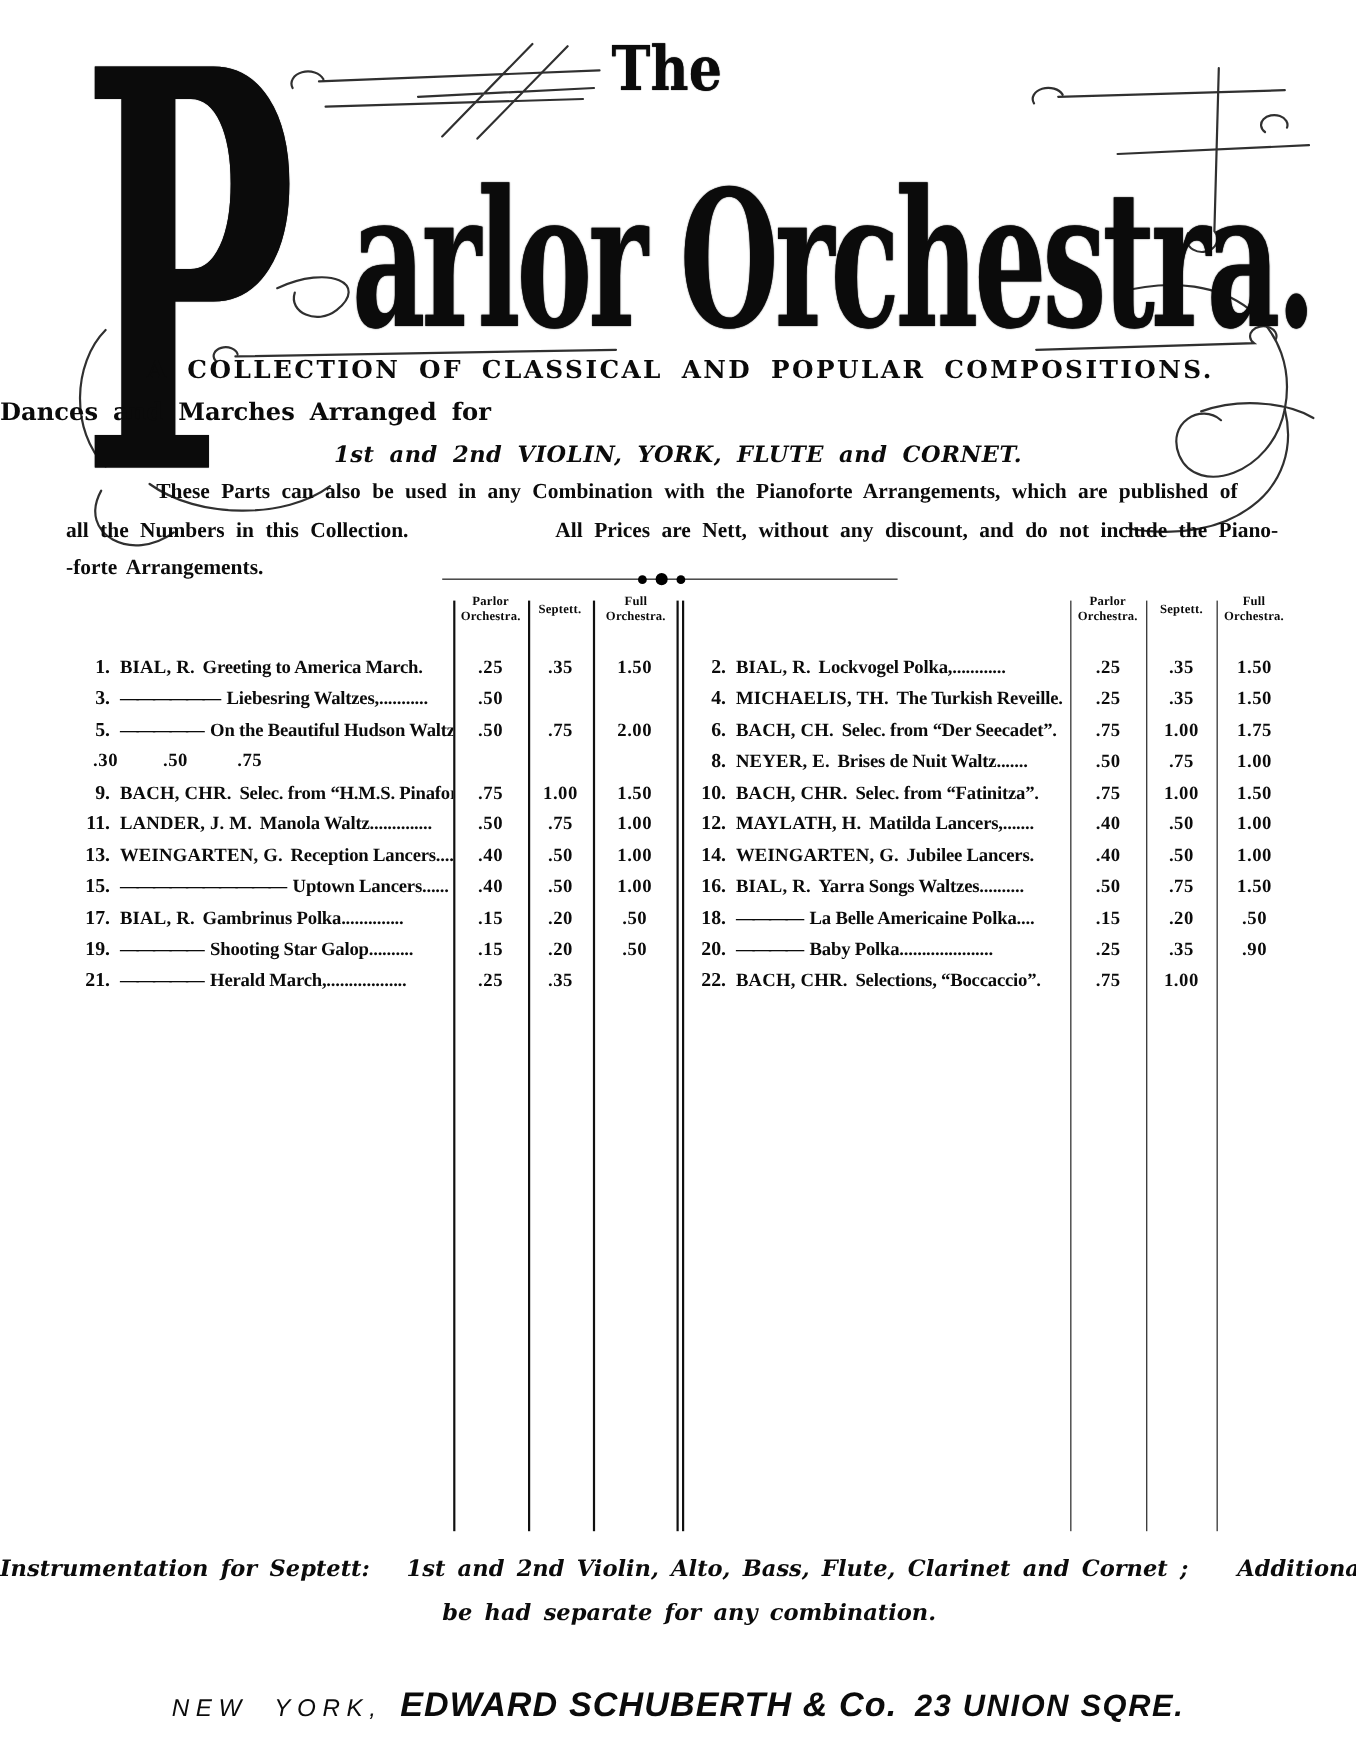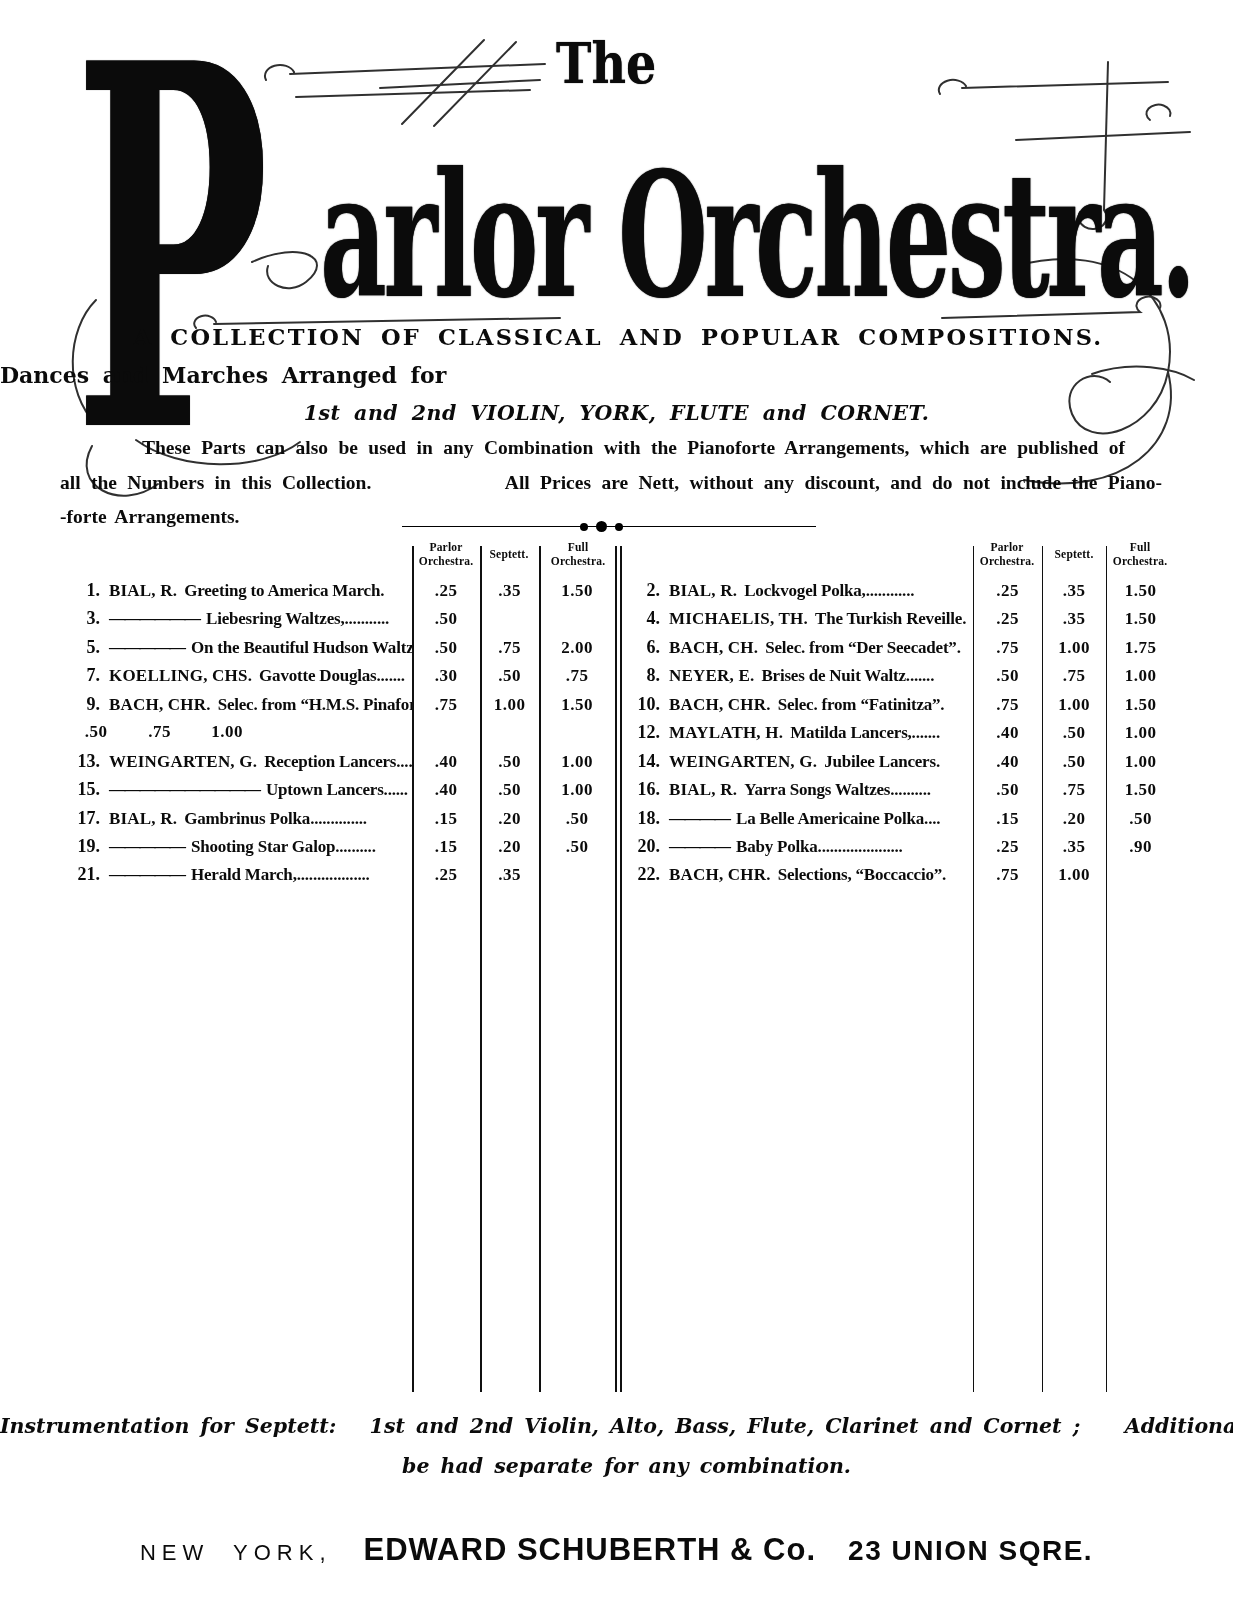--- a/index.html
+++ b/index.html
@@ -35,40 +35,40 @@
   .divider .d2{left:194px;width:11px;height:11px;top:-6px;}
   .divider .d3{left:213px;width:8px;height:8px;top:-4.5px;}
 
   
   .hdr{top:541px;text-align:center;font-weight:700;font-size:11.5px;line-height:1.2;
        font-family:"Liberation Serif",serif;letter-spacing:.2px;}
   .hdr.one{padding-top:7px;}
   .vr{top:546px;height:846px;width:1.6px;background:#101010;}
   .vr.thin{width:1.2px;}
 
-  .rows{top:576px;}
+  .rows{top:592px;}
   .rows .row{display:flex;align-items:baseline;height:28.45px;line-height:28.45px;
        font-family:"Liberation Serif",serif;font-weight:700;font-size:17px;white-space:nowrap;}
   .rows .name{overflow:hidden;white-space:nowrap;flex:none;}
   .rows-left .name{width:350px;}
   .rows-right .name{width:351px;}
   .num{display:inline-block;width:38px;text-align:right;padding-right:4px;font-size:18px;}
   .composer{margin-left:5px;letter-spacing:.2px;}
   .composer.ditto{letter-spacing:-2px;}
   .titl{margin-left:7px;letter-spacing:-.2px;}
   .p{flex:none;text-align:center;font-size:17px;letter-spacing:.5px;}
   .rows-left .p1{width:68px;} .rows-left .p2{width:59px;} .rows-left .p3{width:76px;}
   .rows-right .p1{width:69px;} .rows-right .p2{width:64px;} .rows-right .p3{width:69px;}
 
   
   .instr{left:0;right:0;text-align:center;font-weight:700;font-style:italic;font-size:20.5px;
          white-space:pre;word-spacing:4px;}
   .instr1{top:1414px;} .instr2{top:1454px;padding-left:20px;}
   .imprint{left:0;right:0;top:1532px;display:flex;justify-content:center;align-items:baseline;
-           gap:32px;font-family:"Liberation Sans",sans-serif;white-space:pre;}
+           gap:16px;font-family:"Liberation Sans",sans-serif;white-space:pre;font-style:italic;}
   .f-city{font-size:22px;letter-spacing:6px;}
   .f-pub{font-size:31px;font-weight:700;letter-spacing:1px;}
   .f-addr{font-size:28px;font-weight:700;letter-spacing:1.5px;}
 </style>
 </head>
 <body>
 
 <div class="sheet">
 
   <svg class="flourish abs" width="1233" height="540" viewBox="0 0 1233 540" fill="none" stroke="#141414" stroke-width="2" stroke-linecap="round" opacity=".88">
@@ -137,32 +137,32 @@
         <span class="p p2"></span>
         <span class="p p3"></span>
       </div>
       <div class="row">
         <div class="name"><span class="num">5.</span><span class="composer ditto">—————</span><span class="titl">On the Beautiful Hudson Waltz.</span></div>
         <span class="p p1">.50</span>
         <span class="p p2">.75</span>
         <span class="p p3">2.00</span>
       </div>
       <div class="row">
-        <div class="name"><span class="num">7.</span><span class="composer">KOELLING, CHS.</span><span class="titl">Gavotte Douglas.......</span></div>
         <span class="p p1">.30</span>
         <span class="p p2">.50</span>
         <span class="p p3">.75</span>
       </div>
       <div class="row">
         <div class="name"><span class="num">9.</span><span class="composer">BACH, CHR.</span><span class="titl">Selec. from “H.M.S. Pinafore.”</span></div>
         <span class="p p1">.75</span>
         <span class="p p2">1.00</span>
         <span class="p p3">1.50</span>
       </div>
       <div class="row">
+        <div class="name"><span class="num">11.</span><span class="composer">LANDER, J. M.</span><span class="titl">Manola Waltz..............</span></div>
         <span class="p p1">.50</span>
         <span class="p p2">.75</span>
         <span class="p p3">1.00</span>
       </div>
       <div class="row">
         <div class="name"><span class="num">13.</span><span class="composer">WEINGARTEN, G.</span><span class="titl">Reception Lancers....</span></div>
         <span class="p p1">.40</span>
         <span class="p p2">.50</span>
         <span class="p p3">1.00</span>
       </div>

